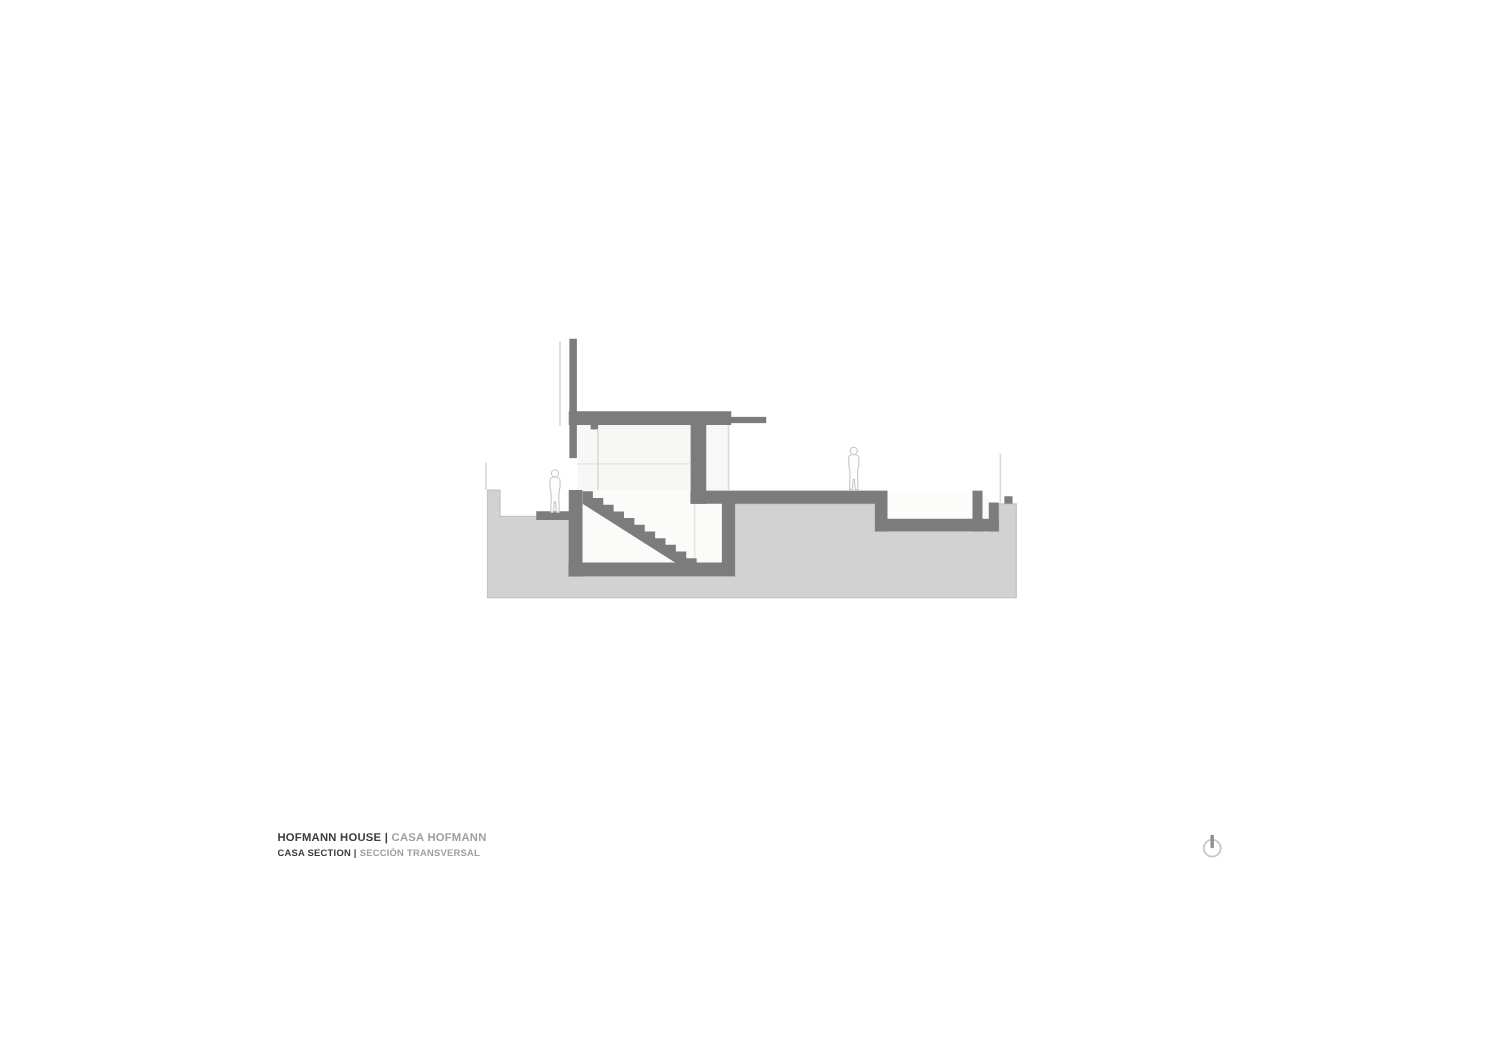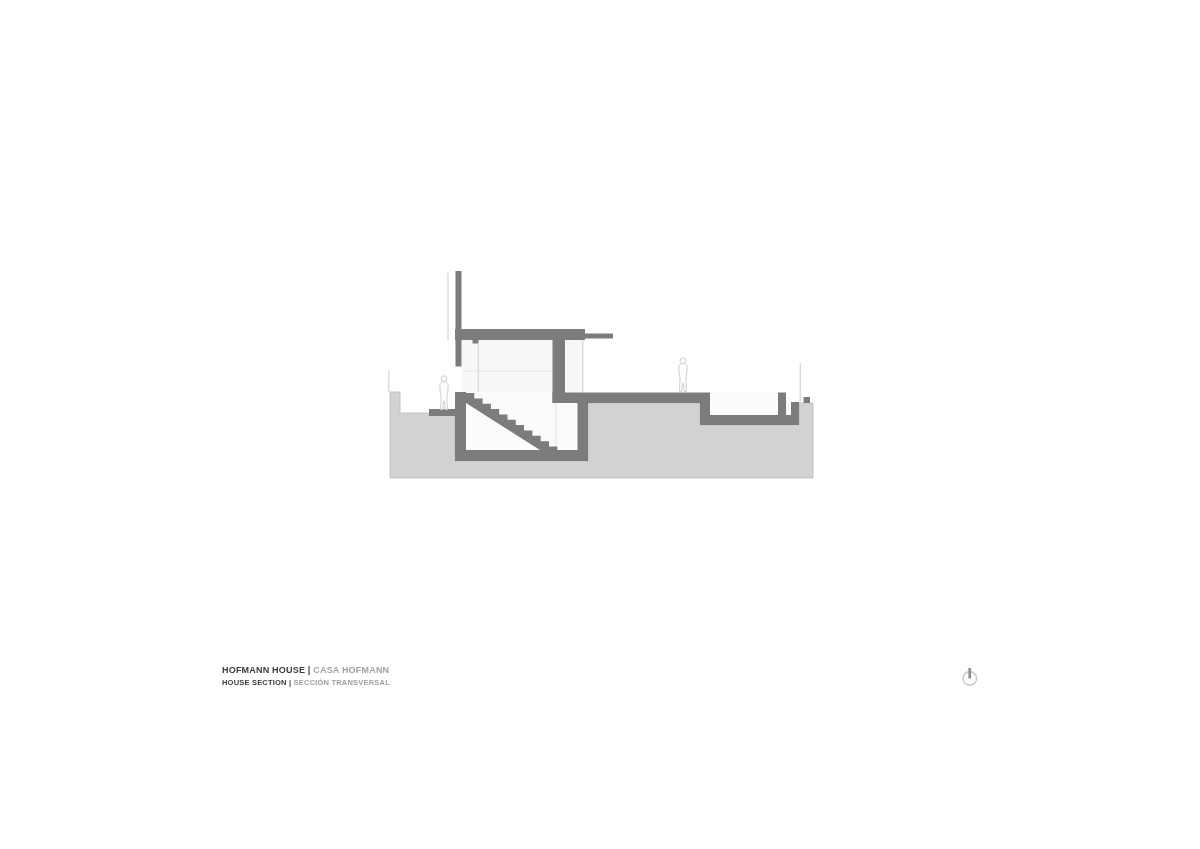--- a/index.html
+++ b/index.html
@@ -89,19 +89,19 @@
     </g>
   </svg>
 
   <div class="title-block">
     <div class="title-line-1">
       <span class="tx-dark">HOFMANN HOUSE</span>
       <span class="tx-dark">|</span>
       <span class="tx-light">CASA HOFMANN</span>
     </div>
     <div class="title-line-2">
-      <span class="tx-dark">HOUSE SECTION</span>
+      <span class="tx-dark">CASA SECTION</span>
       <span class="tx-dark">|</span>
       <span class="tx-light">SECCIÓN TRANSVERSAL</span>
     </div>
   </div>
 
 </div>
 
 </body></html>

